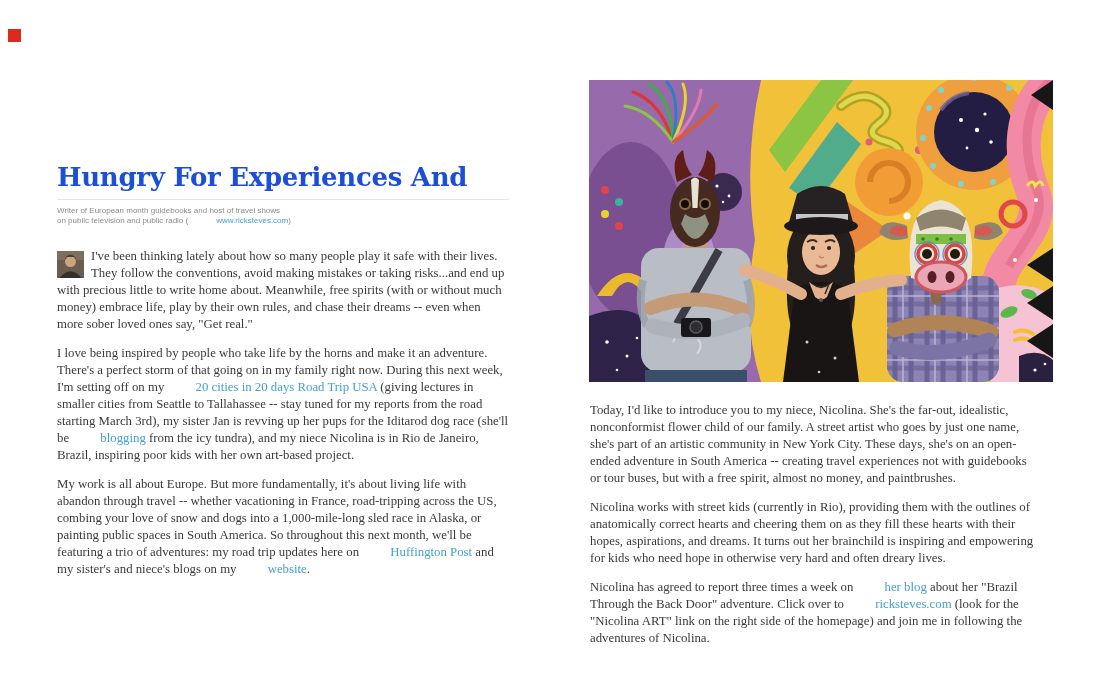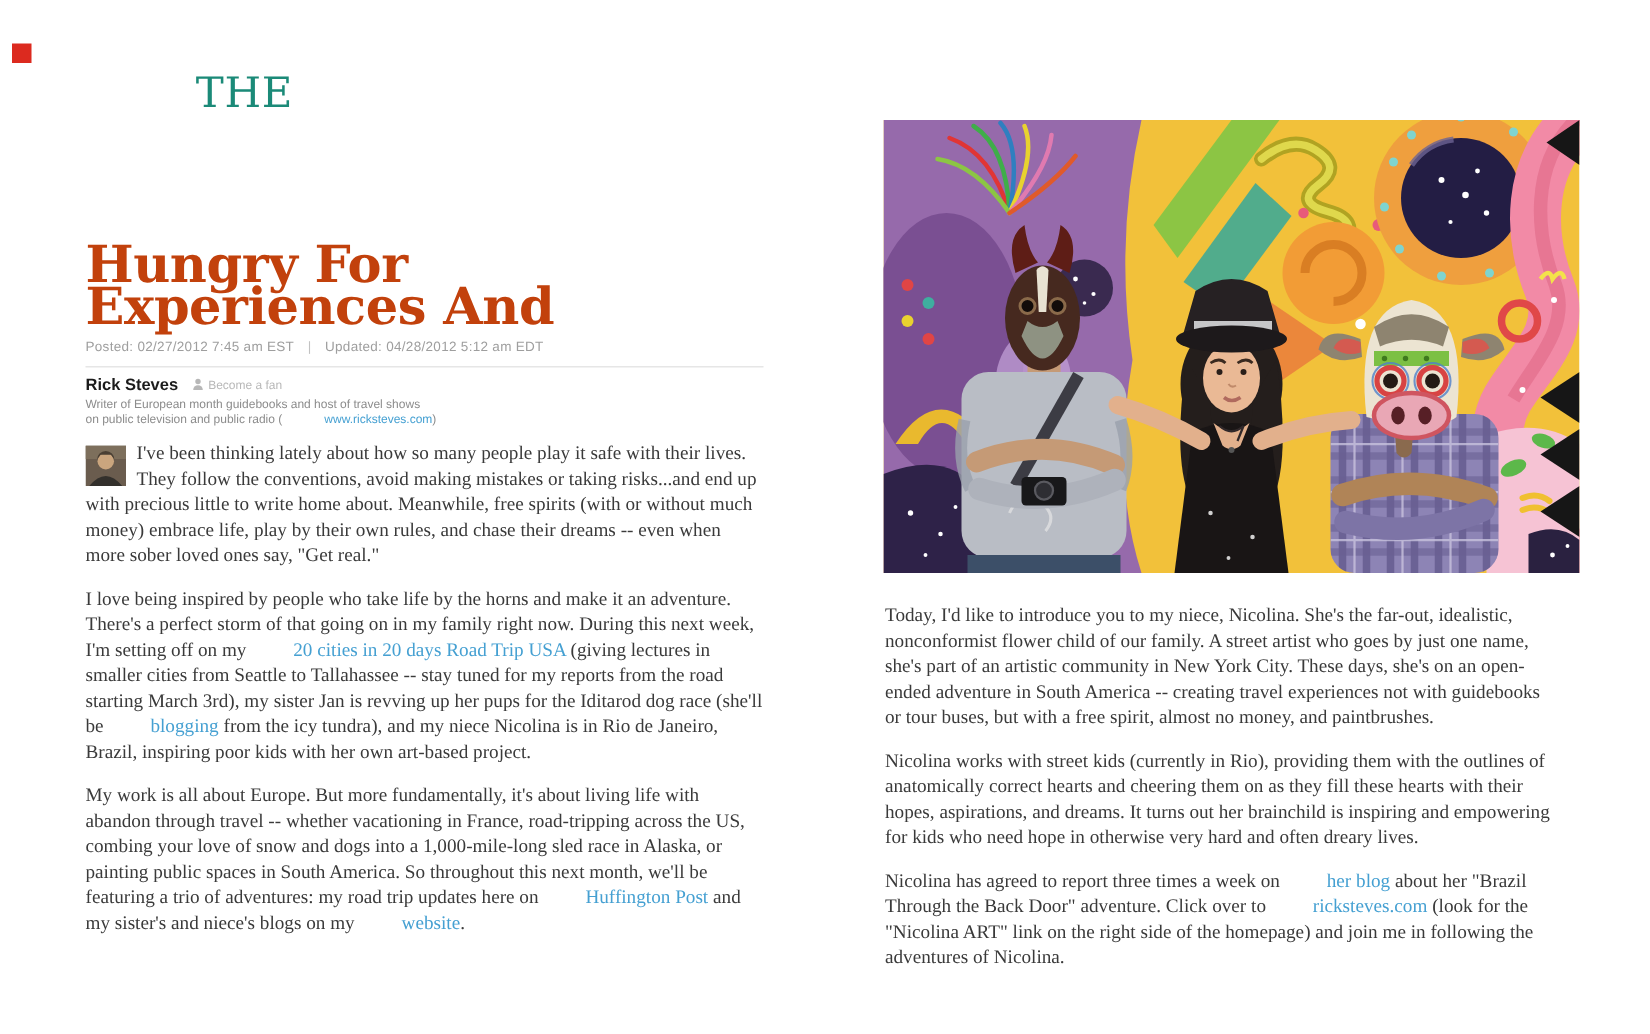--- a/index.html
+++ b/index.html
@@ -7,77 +7,63 @@
   .page{position:relative;width:1100px;height:689px;background:#ffffff;overflow:hidden;}
 
   .marker{position:absolute;left:8px;top:29px;width:13px;height:13px;background:#dc2a1f;}
 
   .logo{position:absolute;left:53px;top:46px;width:220px;text-align:center;
         font-family:"DejaVu Serif","Liberation Serif",serif;color:#1b8a78;
         font-size:28px;line-height:31px;letter-spacing:0.5px;cursor:pointer;}
 
   .left-col{position:absolute;left:57px;top:163px;width:452px;}
   .headline{margin:0;font-family:"DejaVu Serif","Liberation Serif",serif;font-weight:bold;
-            color:#c2410c;font-size:34px;line-height:28px;letter-spacing:-0.3px;}
+            color:#1d4ed8;font-size:26px;line-height:28px;letter-spacing:-0.3px;}
   .headline span{display:block;}
   .posted{margin-top:7px;font-size:9px;color:#9e9e9e;letter-spacing:0.2px;}
   .posted .sep{margin:0 9px;color:#c2c2c2;}
   .divider{margin-top:8px;border-top:1px solid #e6e6e6;height:0;}
   .byline{margin-top:6px;}
   .byline-top{display:flex;align-items:baseline;gap:9px;}
   .author-name{font-size:11px;font-weight:bold;color:#1b1b1b;cursor:pointer;}
   .fan-wrap{font-size:8px;color:#b8b8b8;cursor:pointer;display:inline-flex;align-items:center;gap:3px;}
   .fan-wrap svg{width:8px;height:8px;}
   .bio{margin-top:2px;font-size:8px;line-height:10px;color:#8c8c8c;}
   .body-p{margin:0 0 12px 0;font-family:"Liberation Serif",serif;font-size:12.8px;
           line-height:17px;color:#3a3a3a;}
-  .left-col .body-p.first{margin-top:9px;}
+  .left-col .body-p.first{margin-top:22px;}
   .lnk{color:#45a0d2;text-decoration:none;cursor:pointer;padding-left:28px;}
   .avatar{float:left;width:27px;height:27px;margin:3px 7px 1px 0;}
   .avatar svg{width:27px;height:27px;display:block;}
 
   .photo{position:absolute;left:589px;top:80px;width:464px;height:302px;}
   .photo svg{display:block;width:464px;height:302px;}
 
   .right-col{position:absolute;left:590px;top:395px;width:446px;}
   .right-col .body-p.first{margin-top:7px;}
 </style>
 </head>
 <body>
 
 <div class="page">
 
   <div class="marker"></div>
 
   <div class="logo">
-    <div>THE</div>
   </div>
 
   <div class="left-col">
     <h1 class="headline">
       <span>Hungry For Experiences And</span>
     </h1>
 
-    <div class="posted">
-      <span>Posted: 02/27/2012 7:45 am EST</span><span class="sep">|</span><span>Updated: 04/28/2012 5:12 am EDT</span>
-    </div>
 
     <div class="divider"></div>
 
     <div class="byline">
-      <div class="byline-top">
-        <span class="author-name">Rick Steves</span>
-        <span class="fan-wrap">
-          <svg viewBox="0 0 8 8">
-              <circle cx="4" cy="2.3" r="1.8" fill="#b7b7b7"></circle>
-              <path d="M0.8 8 a3.2 3.2 0 0 1 6.4 0 z" fill="#b7b7b7"></path>
-            </svg>
-          <span>Become a fan</span>
-        </span>
-      </div>
       <div class="bio">
         <div>Writer of European month guidebooks and host of travel shows</div>
         <div><span>on public television and public radio (</span><a class="lnk">www.ricksteves.com</a><span>)</span></div>
       </div>
     </div>
 
     <p class="body-p first"><span class="avatar">
           <svg viewBox="0 0 27 27">
             <rect width="27" height="27" fill="#6a5c4e"></rect>
             <rect width="27" height="9" fill="#7d6f5c"></rect>

